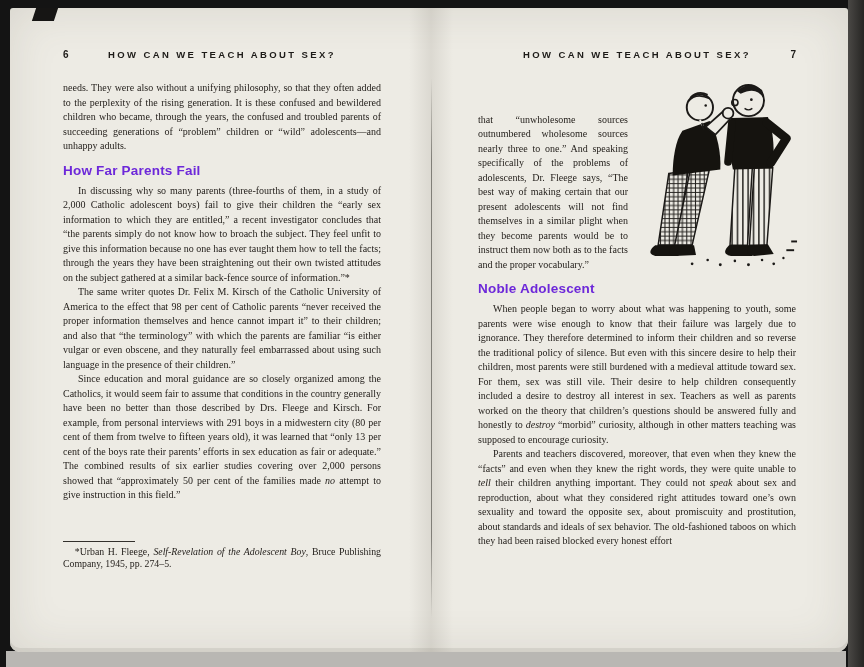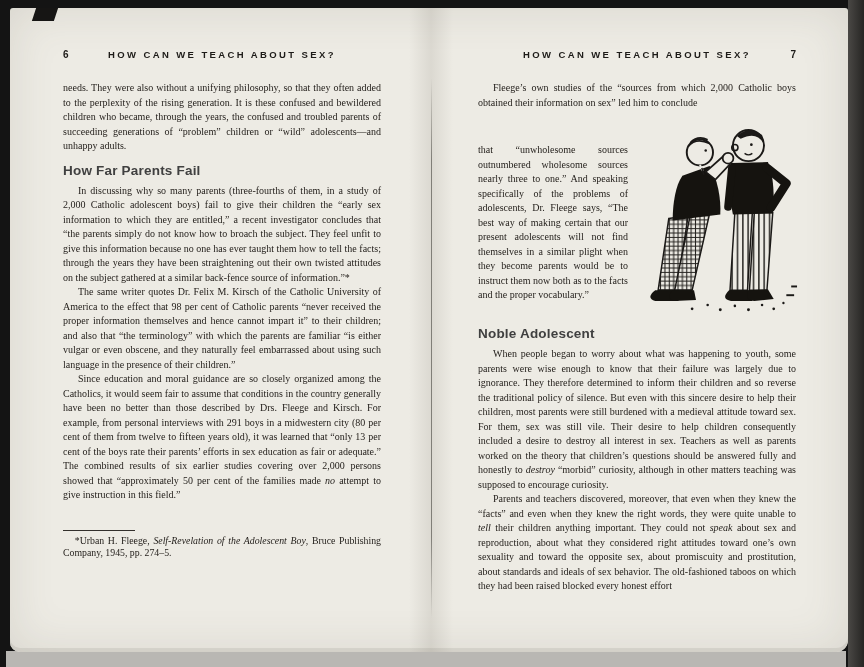--- a/index.html
+++ b/index.html
@@ -29,27 +29,27 @@
     letter-spacing:2.4px;color:#1d1b18;}
   .running-header .title{display:block;text-align:center;margin-top:15px;}
   .page-num{position:absolute;top:0;font-size:10px;letter-spacing:0;}
   .page-num.left{left:0;}
   .page-num.right{right:0;}
 
   .para{margin:0;font-size:10px;line-height:14.5px;text-align:justify;
     text-justify:inter-word;}
   .indent{text-indent:1.5em;}
   .section-heading{margin:9px 0 6px 0;font-family:"Liberation Sans",sans-serif;
-    font-weight:bold;font-size:13.5px;letter-spacing:.2px;color:#404040;}
+    font-weight:bold;font-size:13.5px;letter-spacing:.2px;color:#6d28d9;}
 
-  .footnote-block{position:absolute;left:0;top:496px;width:318px;}
+  .footnote-block{position:absolute;left:0;top:507px;width:318px;}
   .footnote-rule{width:72px;height:1px;background:#33302c;margin:0 0 4px 0;}
   .footnote{margin:0;font-size:9.8px;line-height:12.2px;text-align:justify;text-indent:1.2em;}
 
-  .wrap-row{display:flex;align-items:center;margin-top:19px;}
+  .wrap-row{display:flex;align-items:flex-end;margin-top:19px;}
   .narrow-col{width:150px;flex:0 0 150px;}
   .illus{flex:1;display:flex;justify-content:flex-end;margin-top:-12px;}
   .illus svg{display:block;}
 </style>
 </head>
 <body>
 
 <div class="screenshot">
   <div class="bed-bottom"></div>
   <div class="edge-right"></div>
@@ -73,21 +73,20 @@
         <div class="footnote-rule"></div>
         <p class="footnote"><span>*Urban H. Fleege, </span><i>Self-Revelation of the Adolescent Boy</i><span>, Bruce Publishing Company, 1945, pp. 274–5.</span></p>
       </div>
     </div>
 
     <div class="col col-right">
       <div class="running-header">
         <span class="title">HOW CAN WE TEACH ABOUT SEX?</span>
         <span class="page-num right">7</span>
       </div>
-      <p class="para indent"><span>Fleege’s own studies of the “sources from which 2,000 Catholic boys obtained their information on sex” led him to conclude</span></p>
       <div class="wrap-row">
         <p class="para narrow-col"><span>that “unwholesome sources outnumbered wholesome sources nearly three to one.” And speaking specifically of the problems of adolescents, Dr. Fleege says, “The best way of making certain that our present adolescents will not find themselves in a similar plight when they become parents would be to instruct them now both as to the facts and the proper vocabulary.”</span></p>
         <div class="illus">
           <svg width="170" height="200" viewBox="0 0 175 205" xmlns="http://www.w3.org/2000/svg">
             <defs>
               <pattern id="plaid" width="9" height="9" patternUnits="userSpaceOnUse">
                 <rect width="9" height="9" fill="#edebe4"></rect>
                 <path d="M0,2 H9 M0,6.5 H9 M2,0 V9 M6.5,0 V9" stroke="#23211e" stroke-width="1.1"></path>
               </pattern>
               <pattern id="stripes" width="5.5" height="5.5" patternUnits="userSpaceOnUse">

